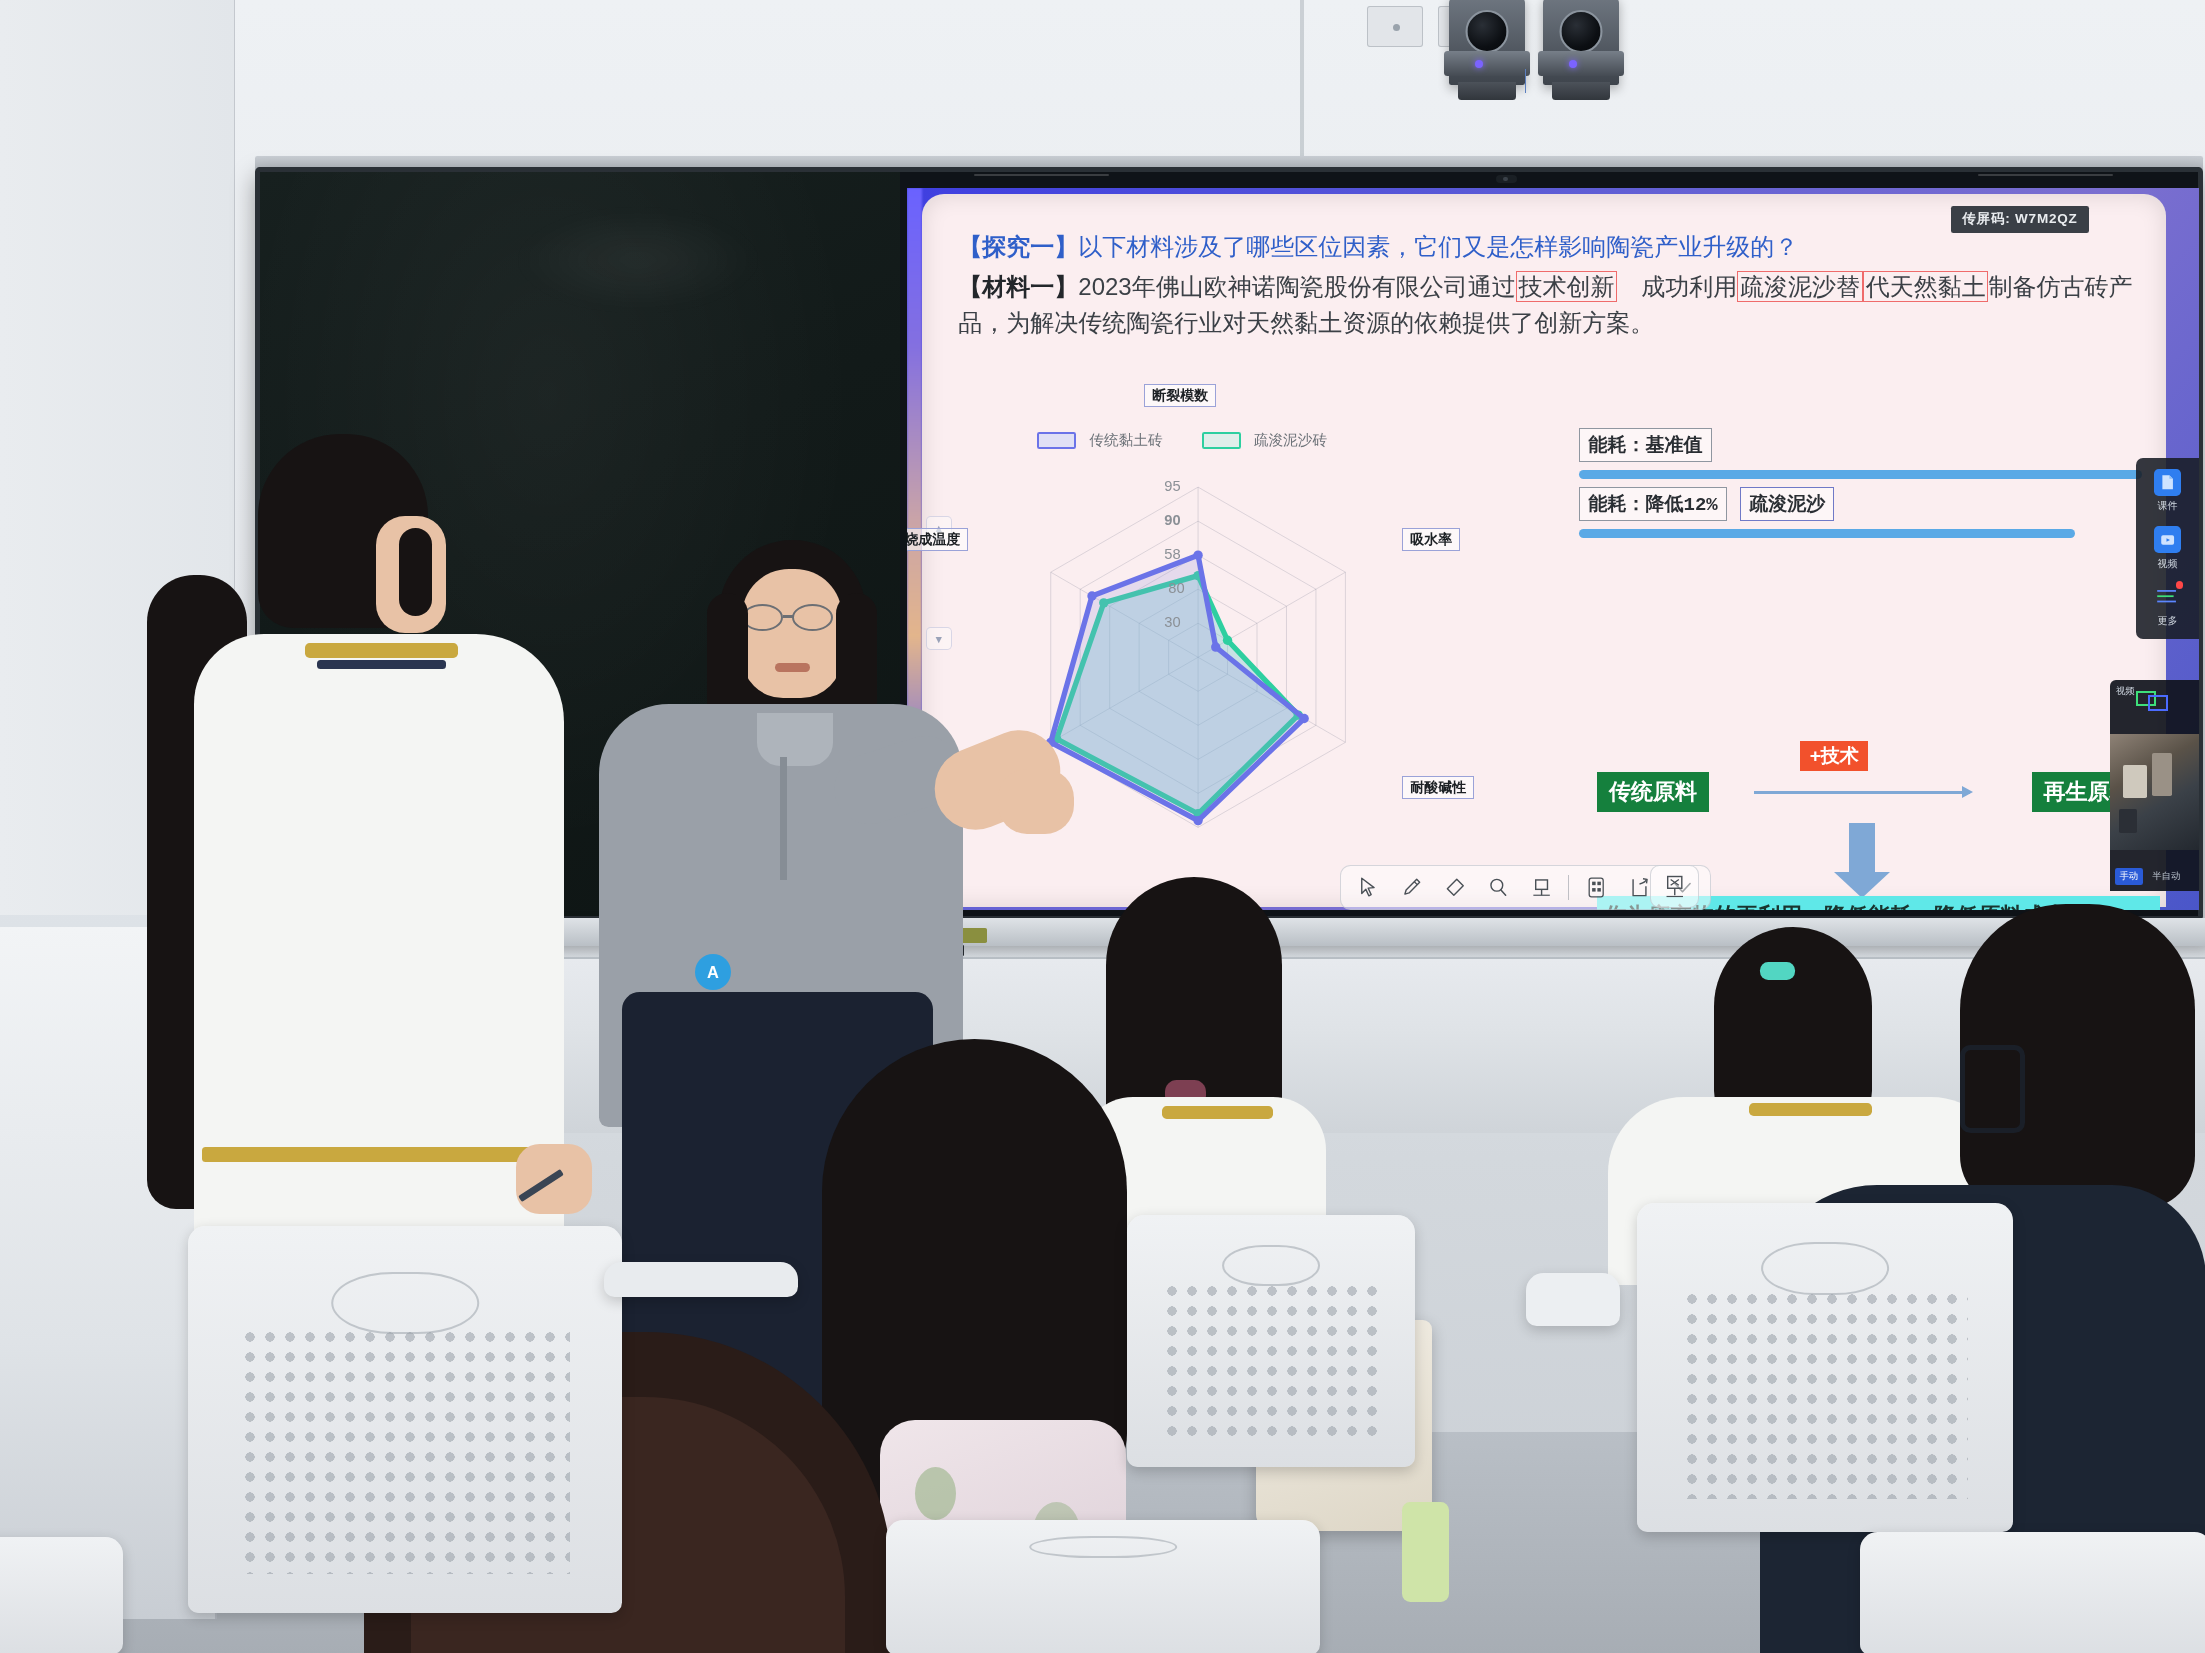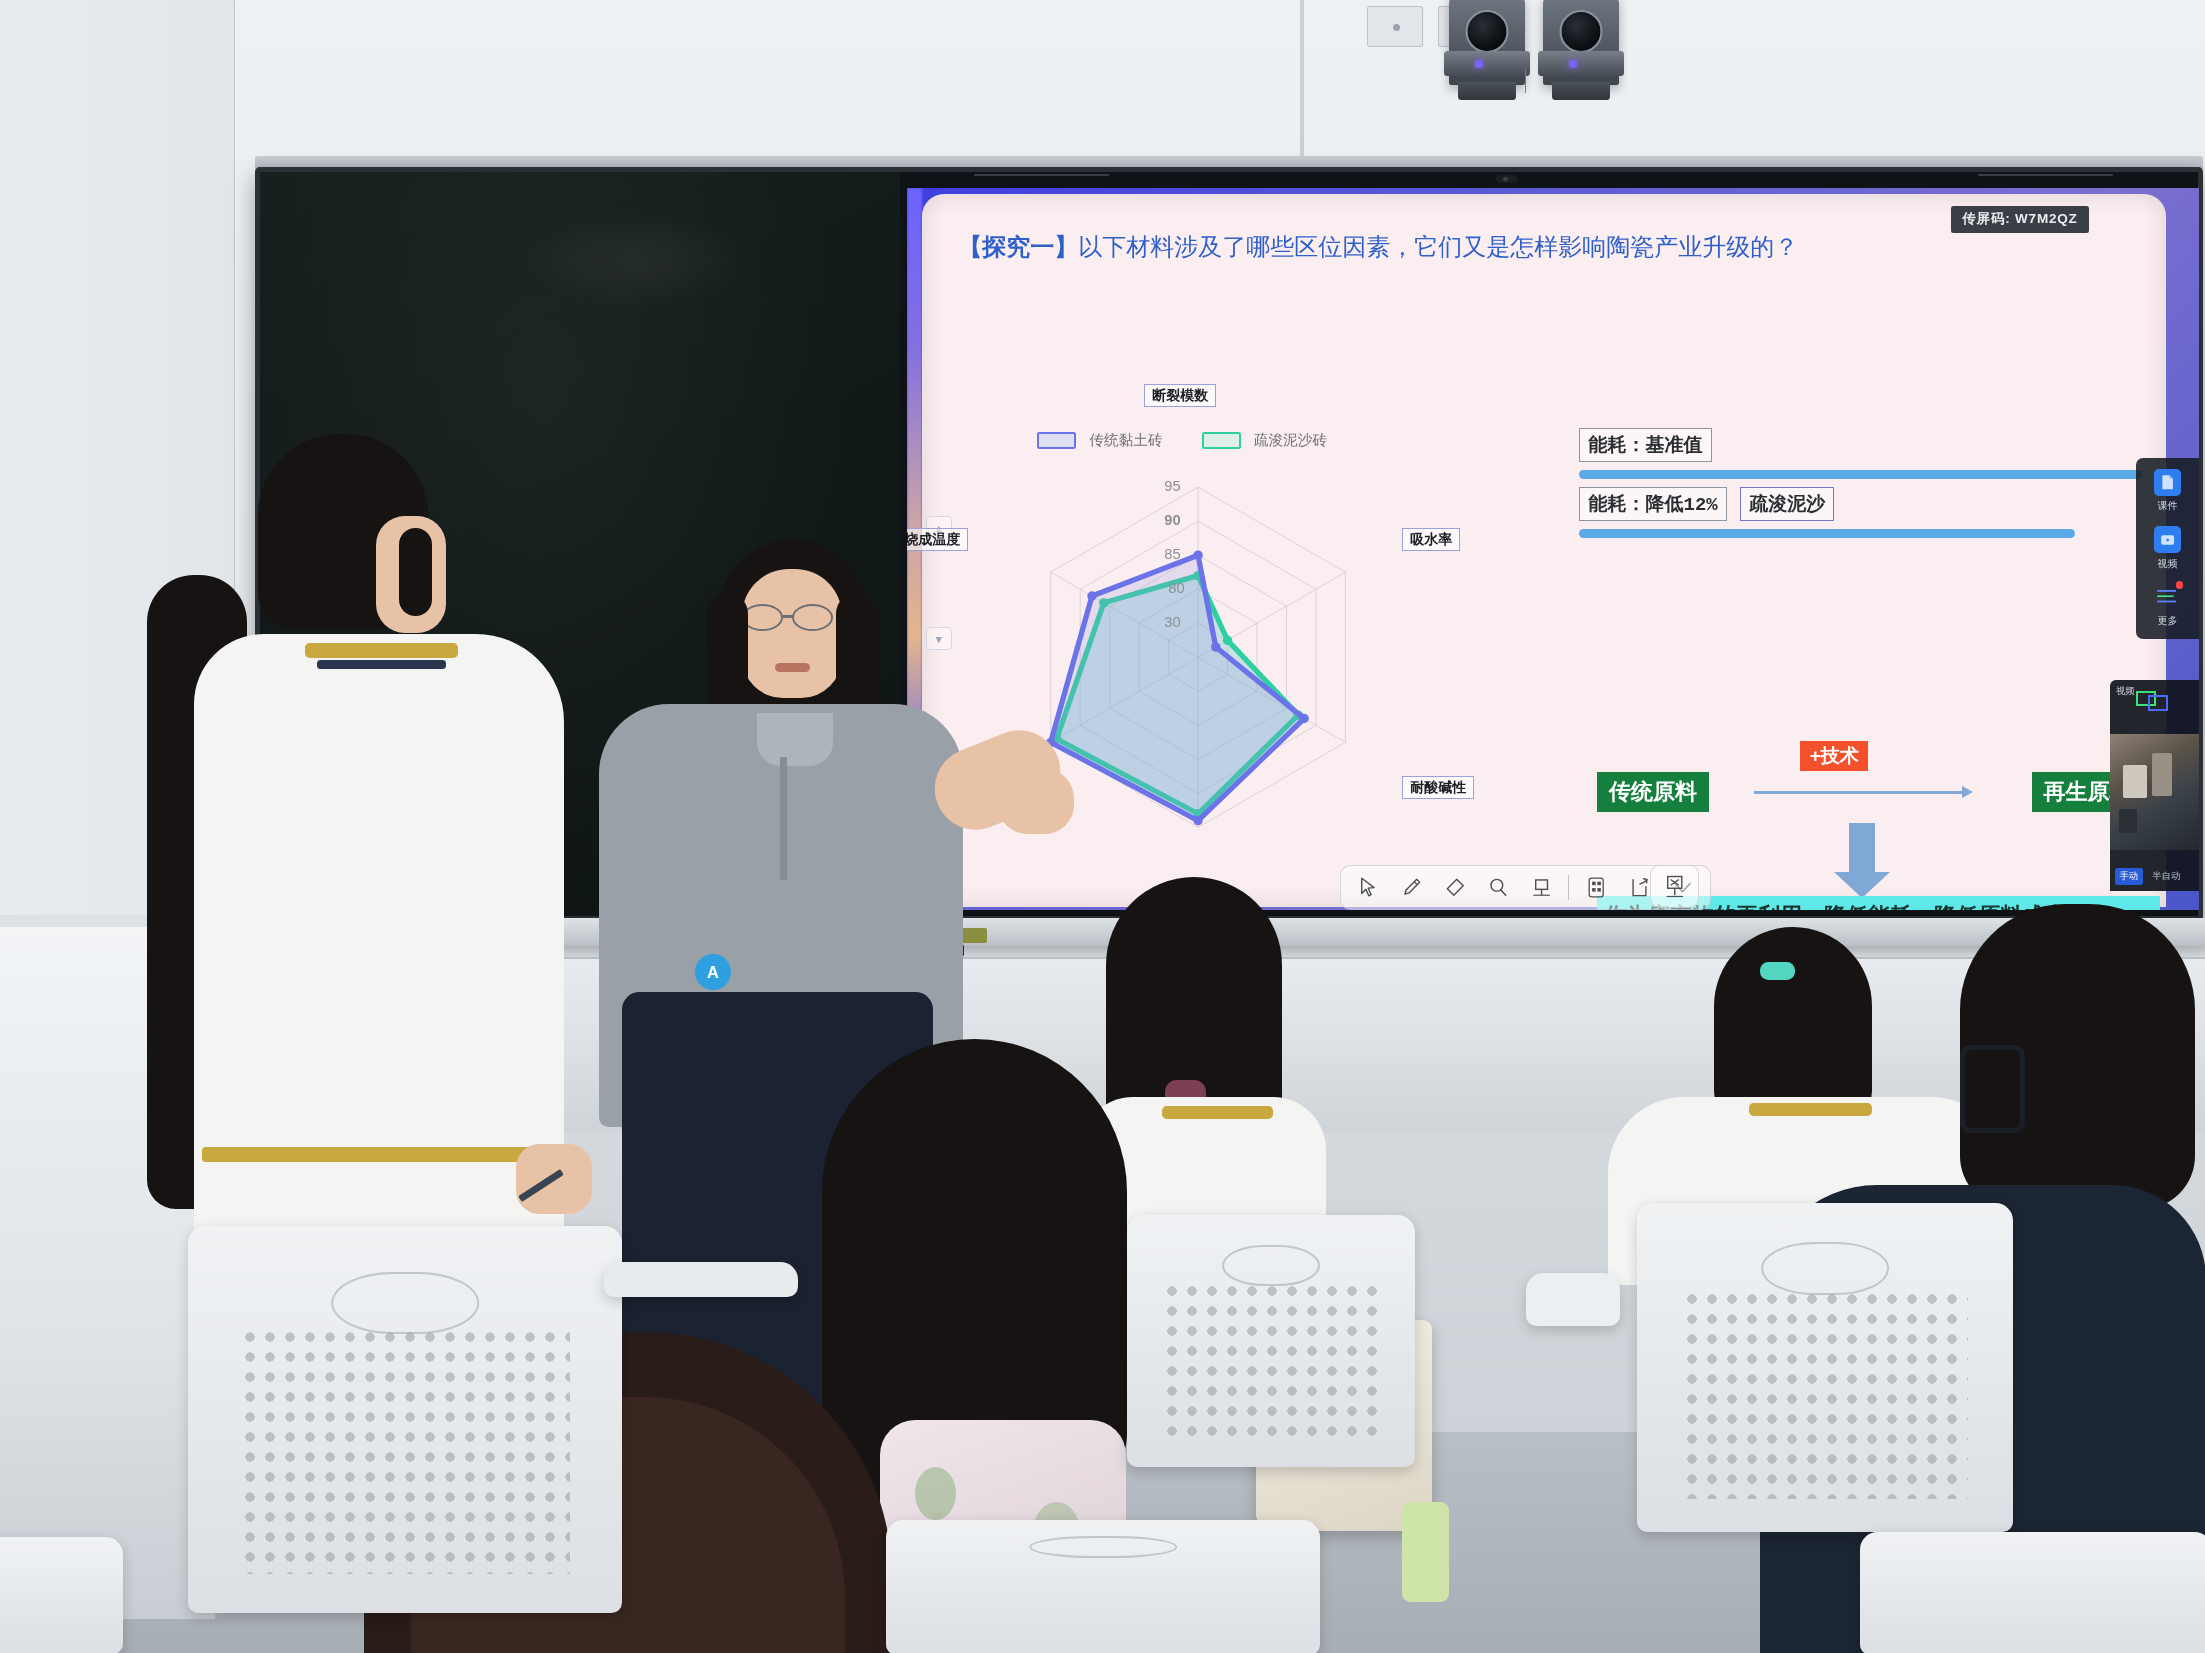--- a/index.html
+++ b/index.html
@@ -418,20 +418,23 @@
     <div class="screen-edge-glow"></div>
 
     <div class="slide-card">
 
       <div class="screen-code">传屏码: W7M2QZ</div>
 
       <div class="q-line">
         <span class="q-tag">【探究一】</span><span>以下材料涉及了哪些区位因素，它们又是怎样影响陶瓷产业升级的？</span>
       </div>
 
+      <div class="mat-block">
+        <b>【材料一】</b><span>2023年佛山欧神诺陶瓷股份有限公司通过</span><span class="hl-red">技术创新</span><span>　成功利用</span><span class="hl-red">疏浚泥沙替</span><span class="hl-red">代天然黏土</span><span>制备仿古砖产品，为解决传统陶瓷行业对天然黏土资源的依赖提供了创新</span><span>方案。</span>
+      </div>
 
       <div class="legend">
         <div class="sw sw-blue"></div>
         <span class="lg">传统黏土砖</span>
         <div class="sw sw-green"></div>
         <span>疏浚泥沙砖</span>
       </div>
 
       <div class="navbtn" style="top:322px">▲</div>
       <div class="navbtn" style="top:433px">▼</div>
@@ -467,21 +470,21 @@
 
         <div class="axis-label" id="ax0" style="left: 163px; top: -62px;">断裂模数</div>
         <div class="axis-label" id="ax1" style="left: 421px; top: 82px;">吸水率</div>
         <div class="axis-label" id="ax2" style="left: 421px; top: 330px;">耐酸碱性</div>
         <div class="axis-label" id="ax3" style="left: 171px; top: 450px;">重金属<br>溶出</div>
         <div class="axis-label" id="ax4" style="left: -85px; top: 330px;">放射性</div>
         <div class="axis-label" id="ax5" style="left: -85px; top: 82px;">烧成温度</div>
 
         <div class="tick" id="tk0" style="left: 183px; top: 32px;">95</div>
         <div class="tick" id="tk1" style="left: 183px; top: 66px; font-weight: bold;">90</div>
-        <div class="tick" id="tk2" style="left: 183px; top: 100px;">85</div>
+        <div class="tick" id="tk2" style="left: 183px; top: 100px;">58</div>
         <div class="tick" id="tk3" style="left: 187px; top: 134px;">80</div>
         <div class="tick" id="tk4" style="left: 183px; top: 168px;">30</div>
       </div>
 
       <div class="kpi" style="top:234px">
         <span class="kpi-label">能耗：基准值</span>
         <div class="kpi-bar" id="bar1" style="width: 100%;"></div>
       </div>
       <div class="kpi" style="top:293px">
         <span class="kpi-label">能耗：降低12%</span>

